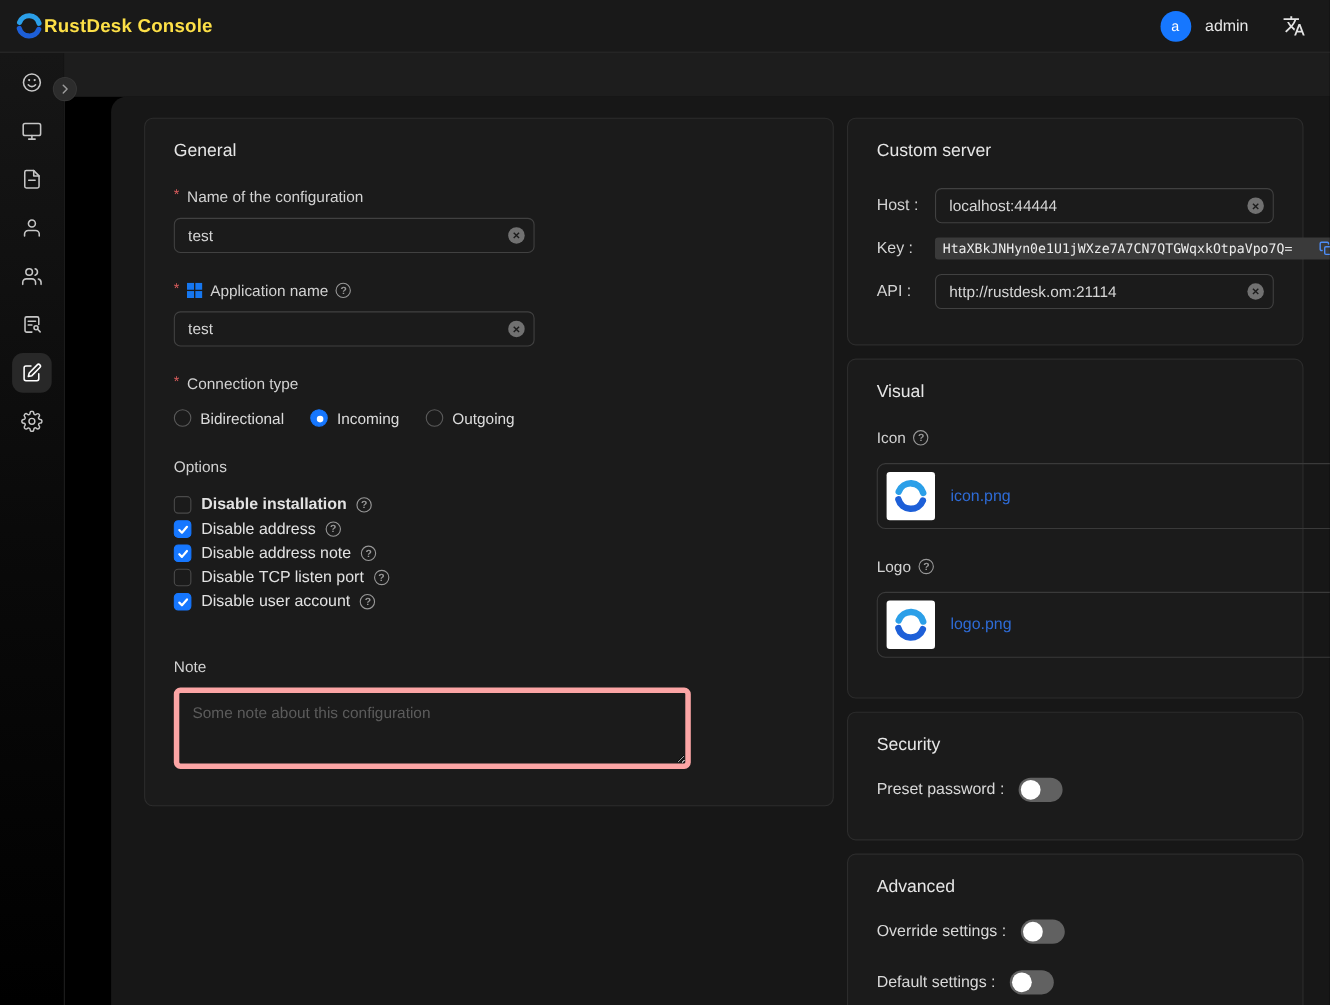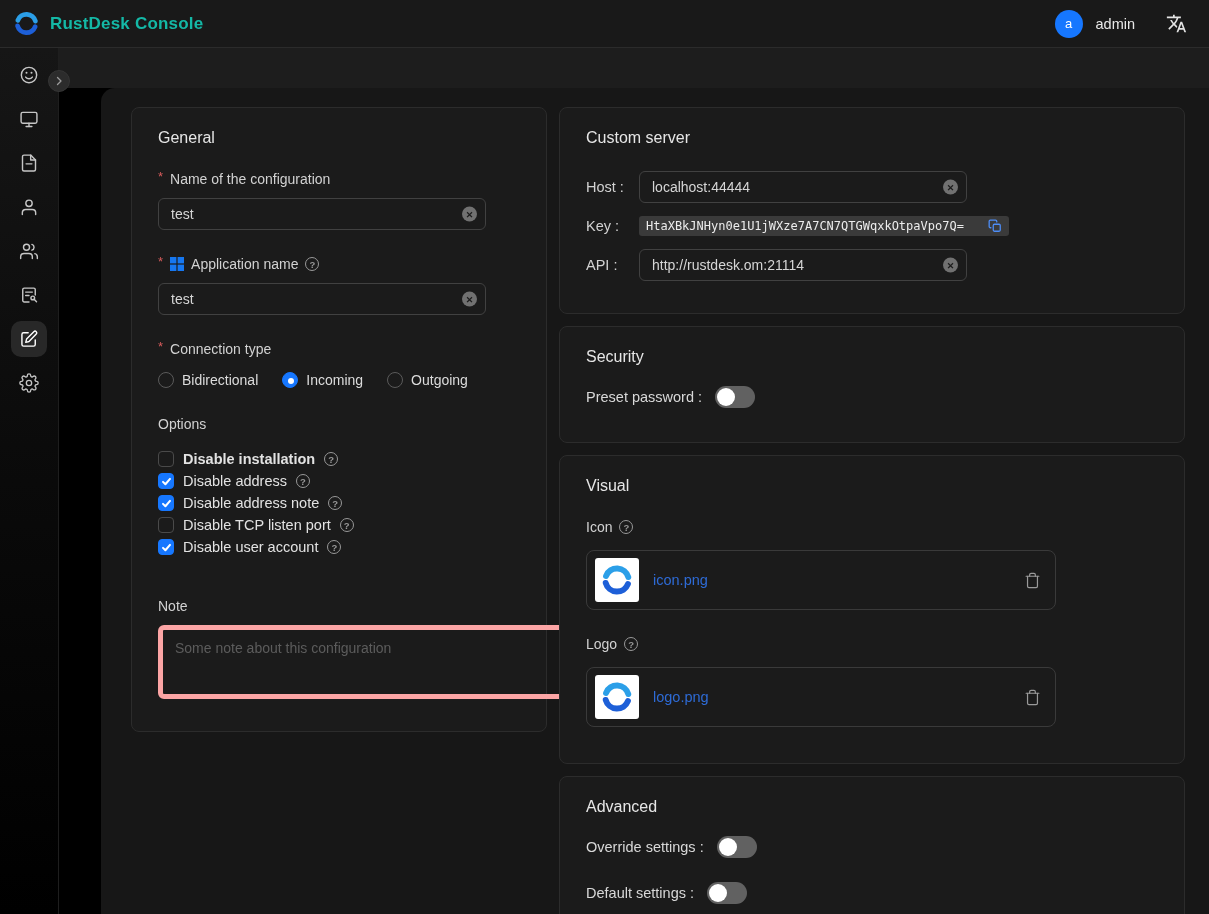--- a/index.html
+++ b/index.html
@@ -3,21 +3,21 @@
 <meta charset="utf-8">
 <style>
   * { margin:0; padding:0; box-sizing:border-box; }
   html,body { width:1209px; height:914px; overflow:hidden; }
   body { background:#000; font-family:"Liberation Sans",sans-serif; color:#d9d9d9; position:relative; }
 
   
   .appbar { position:absolute; top:0; left:0; right:0; height:48px; background:#191919;
             border-bottom:1px solid #2b2b2b; display:flex; align-items:center; padding:0 22px 0 13px; z-index:20; }
   .app-logo { width:27px; height:27px; flex:none; }
-  .app-title { margin-left:10px; font-size:17px; font-weight:700; color:#14b8a6; letter-spacing:.2px; }
+  .app-title { font-size:17px; font-weight:700; color:#fde047; letter-spacing:.2px; }
   .bar-right { margin-left:auto; display:flex; align-items:center; gap:13px; }
   .avatar { width:28px; height:28px; border-radius:50%; background:#1677ff; color:#fff; font-size:13px;
             display:grid; place-items:center; cursor:pointer; }
   .user-name { font-size:14.5px; color:#e8e8e8; cursor:pointer; }
   .translate { width:21px; height:21px; color:#e3e3e3; margin-left:18px; cursor:pointer; }
 
   
   .sidebar { position:absolute; left:0; top:48px; bottom:0; width:59px;
              background:linear-gradient(180deg,#161616 0%,#0a0a0a 50%,#000 100%);
              border-right:1px solid #1e1e1e; z-index:10; }
@@ -30,21 +30,21 @@
                 background:#2c2c2c; border:1px solid #353535; color:#9c9c9c; display:grid; place-items:center;
                 cursor:pointer; z-index:15; }
   .expand-btn svg { width:12px; height:12px; }
 
   
   .content { position:absolute; left:59px; top:48px; right:0; bottom:0; background:#000; }
   .content::before { content:""; position:absolute; top:0; left:0; right:0; height:40px; background:#1d1d1d; }
   .panel { position:absolute; left:42px; top:40px; right:0; bottom:0; background:#171717;
            border-top-left-radius:14px; padding:19px 24px 0 30px; overflow:hidden;
            display:flex; gap:12px; align-items:flex-start; }
-  .col-left { width:416px; flex:none; }
+  .col-left { width:627px; flex:none; }
   .col-right { flex:1; min-width:0; display:flex; flex-direction:column; gap:12px; }
 
   .card { background:#1b1b1b; border:1px solid #2c2c2c; border-radius:8px; padding:21px 26px 28px; }
   .card-title { font-size:16px; font-weight:400; color:#e6e6e6; margin-bottom:24px; }
 
   .f-label { display:flex; align-items:center; gap:7px; font-size:14px; color:#d2d2d2; margin-bottom:11px; }
   .star { color:#d65b5b; font-size:13px; line-height:10px; position:relative; top:-2px; }
   .help { width:14px; height:14px; border:1px solid #989898; border-radius:50%; color:#989898;
           display:inline-grid; place-items:center; font-size:9.5px; font-weight:700; cursor:pointer; flex:none; }
   .help::after { content:"?"; }
@@ -326,28 +326,20 @@
         </div>
         <div class="srv-row">
           <div class="srv-label">API :</div>
           <div class="srv-input-wrap input-wrap">
             <input class="text-input" type="text" value="http://rustdesk.om:21114" style="">
             <span class="clear-btn"></span>
           </div>
         </div>
       </div>
 
-      <div class="card sec-card">
-        <div class="card-title" style="margin-bottom:20px">Security</div>
-        <div class="tgl-row">
-          <span>Preset password :</span>
-          <span class="switch"></span>
-        </div>
-      </div>
-
       <div class="card">
         <div class="card-title">Visual</div>
         <div class="f-label">
           <span>Icon</span>
           <span class="help"></span>
         </div>
         <div class="file-box">
           <div class="thumb">
             <svg>
                 <use href="#rdlogo"></use>
@@ -372,20 +364,28 @@
           </div>
           <span class="file-link">logo.png</span>
           <svg class="trash" viewBox="0 0 24 24" fill="none" stroke="currentColor" stroke-width="1.7" stroke-linecap="round" stroke-linejoin="round">
             <path d="M3 6h18"></path>
               <path d="M19 6v14a2 2 0 0 1-2 2H7a2 2 0 0 1-2-2V6"></path>
               <path d="M8 6V4a2 2 0 0 1 2-2h4a2 2 0 0 1 2 2v2"></path>
           </svg>
         </div>
       </div>
 
+      <div class="card sec-card">
+        <div class="card-title" style="margin-bottom:20px">Security</div>
+        <div class="tgl-row">
+          <span>Preset password :</span>
+          <span class="switch"></span>
+        </div>
+      </div>
+
       <div class="card adv-card">
         <div class="card-title" style="margin-bottom:20px">Advanced</div>
         <div class="tgl-row">
           <span>Override settings :</span>
           <span class="switch"></span>
         </div>
         <div class="tgl-row">
           <span>Default settings :</span>
           <span class="switch"></span>
         </div>

